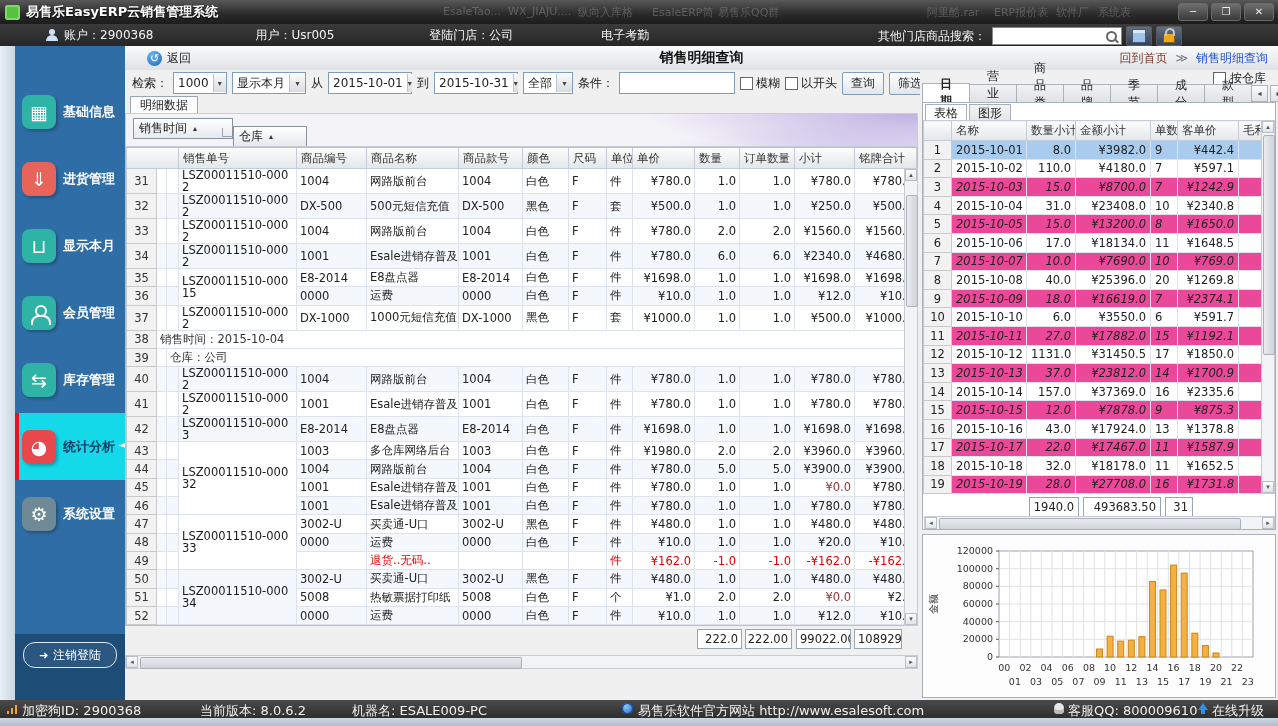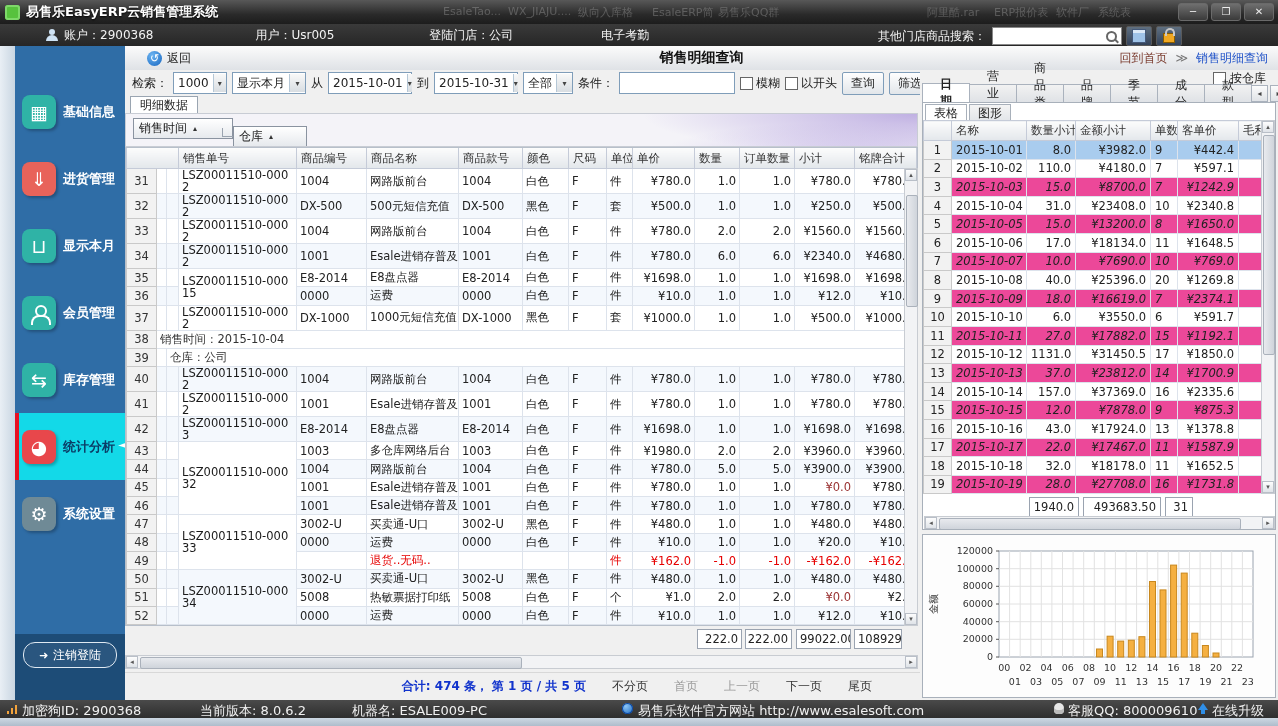--- a/index.html
+++ b/index.html
@@ -733,29 +733,20 @@
     <div class="totbox" style="left:671px;width:55px">99022.00</div>
     <div class="totbox" style="left:729px;width:48px">108929</div>
   </div>
 
   <div class="hscroll" style="left:0;top:585px;width:793px">
     <div class="sb-btn" style="left:0;top:0">◂</div>
     <div class="sb-thumb h" style="left:14px;top:1px;width:380px;height:10px"></div>
     <div class="sb-btn" style="right:0;top:0">▸</div>
   </div>
 
-  <div class="pager">
-    <span><span class="pg-blue">合计: 474 条，</span>
-    <span class="pg-blue">第 1 页 / 共 5 页</span></span>
-    <span class="pg-link">不分页</span>
-    <span class="pg-dis">首页</span>
-    <span class="pg-dis">上一页</span>
-    <span class="pg-link">下一页</span>
-    <span class="pg-link">尾页</span>
-  </div>
 </div>
 
 <div class="abs rpanel">
   <div class="bywh">
     <span class="box" style="width:11px;height:11px;border:1px solid #666;background:#fff;display:inline-block"></span>
     <span>按仓库</span>
   </div>
   <div class="rtabs" id="rtabs">
       <div class="rtab active">日期</div>
       <div class="rtab">营业员</div>

